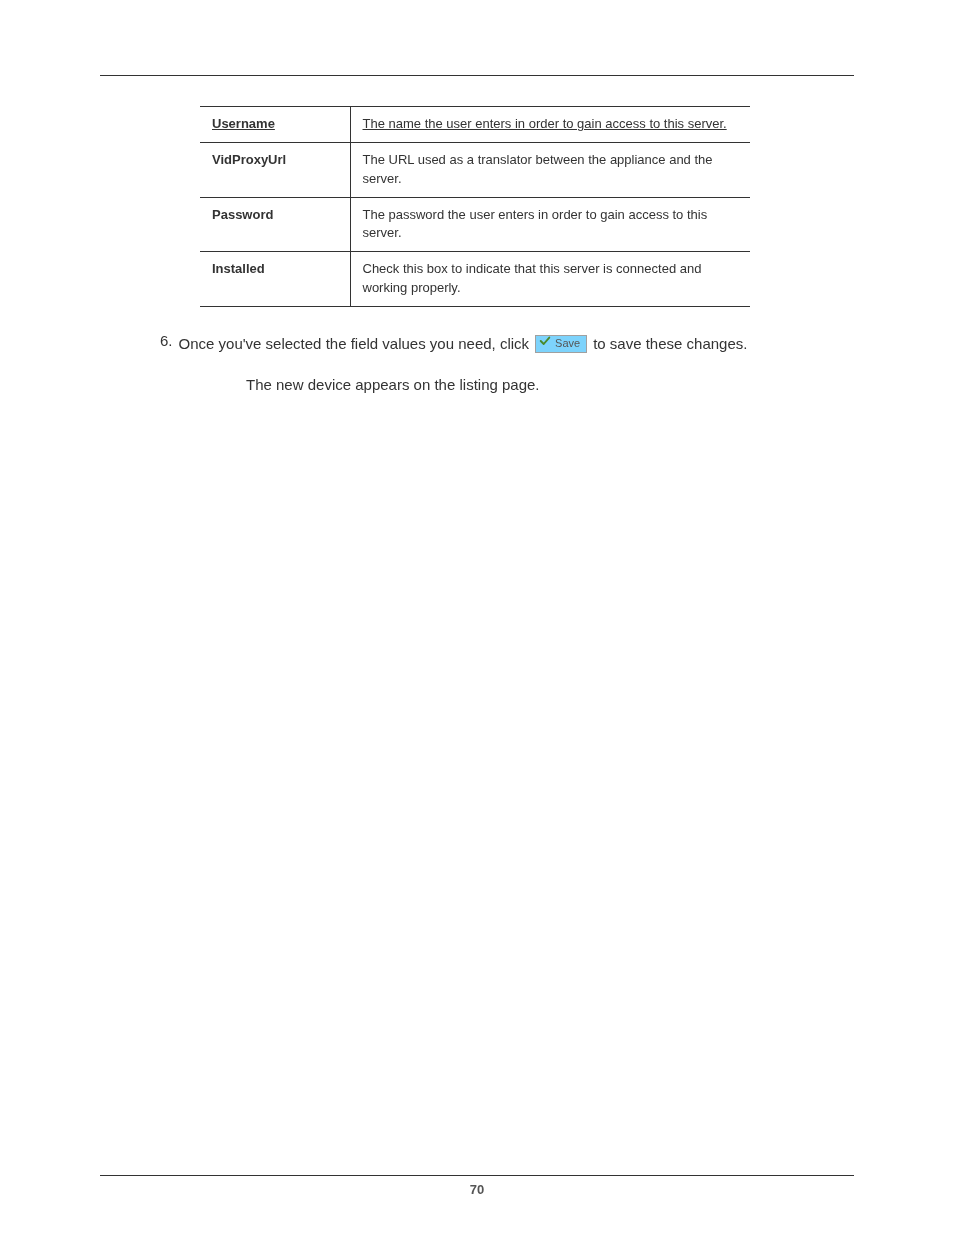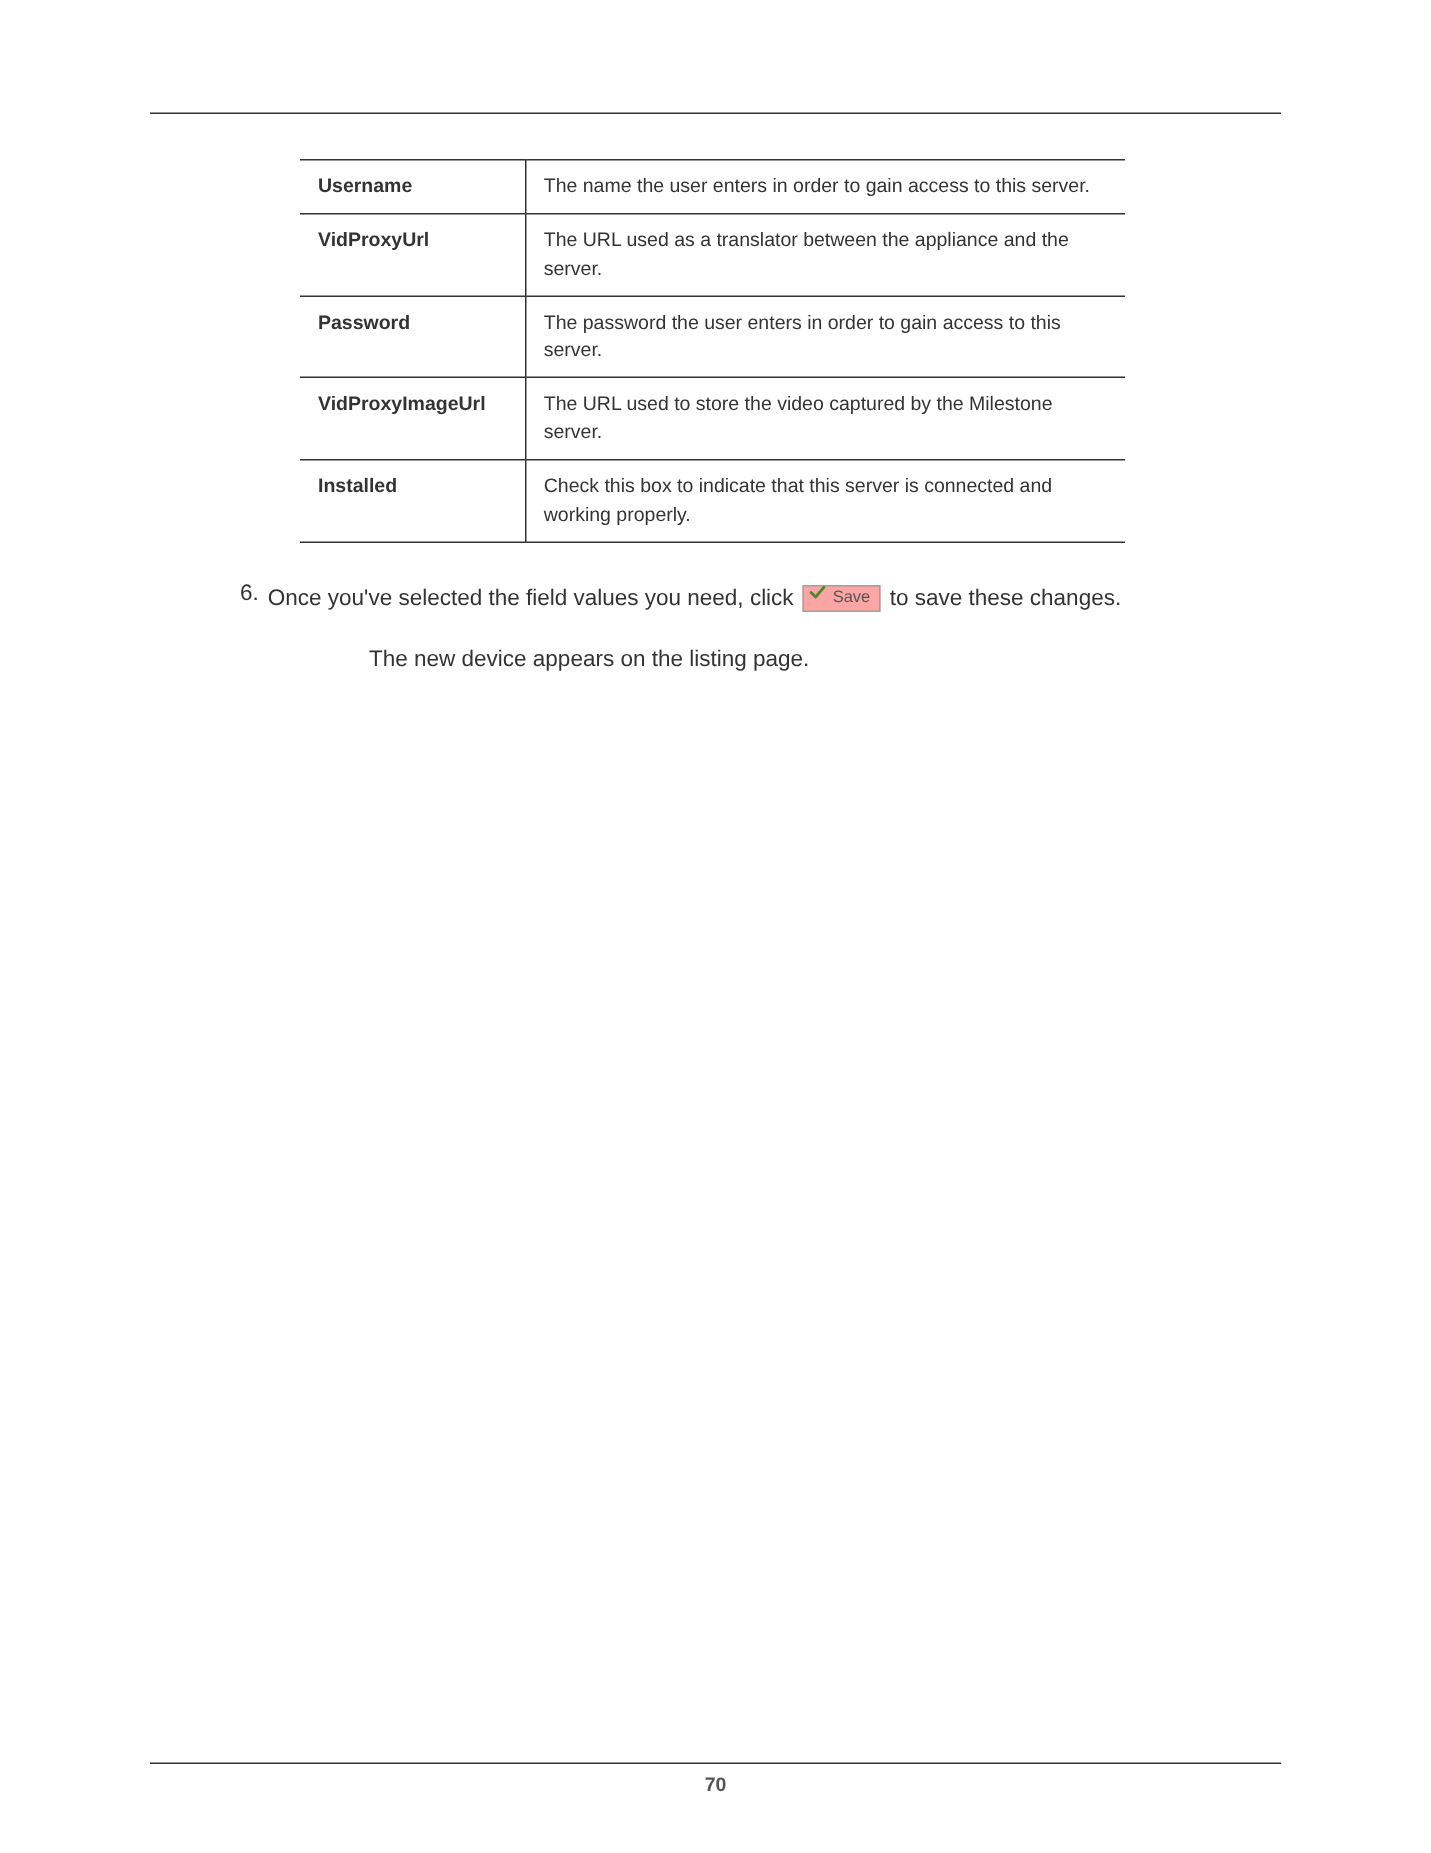--- a/index.html
+++ b/index.html
@@ -34,20 +34,21 @@
       border-top: 1px solid #333333;
       border-bottom: 1px solid #333333;
       padding: 8px 10px 8px 12px;
       font-size: 13px;
       line-height: 1.45;
       vertical-align: top;
       color: #333333;
     }
     .field-table tr:first-child td {
       border-top: 1.5px solid #333333;
+      text-decoration: underline;
     }
     .field-table tr:last-child td {
       border-bottom: 1.5px solid #333333;
     }
     .field-table td.label-cell {
       width: 150px;
       font-weight: bold;
       border-right: 1px solid #333333;
     }
     .field-table td.desc-cell {
@@ -74,21 +75,21 @@
       color: #333333;
       line-height: 1.6;
       display: flex;
       align-items: center;
       flex-wrap: wrap;
     }
     .save-button {
       display: inline-flex;
       align-items: center;
       border: 1px solid #a0a0a0;
-      background: #fca5a5;
+      background: #7dd3fc;
       padding: 1px 6px 1px 3px;
       margin: 0 6px;
       font-size: 11px;
       color: #555555;
       vertical-align: middle;
       height: 18px;
     }
     .save-button svg {
       width: 12px;
       height: 12px;
@@ -129,24 +130,20 @@
     </tr>
     <tr>
       <td class="label-cell">VidProxyUrl</td>
       <td class="desc-cell">The URL used as a translator between the appliance and the server.</td>
     </tr>
     <tr>
       <td class="label-cell">Password</td>
       <td class="desc-cell">The password the user enters in order to gain access to this server.</td>
     </tr>
     <tr>
-      <td class="label-cell">VidProxyImageUrl</td>
-      <td class="desc-cell">The URL used to store the video captured by the Milestone server.</td>
-    </tr>
-    <tr>
       <td class="label-cell">Installed</td>
       <td class="desc-cell">Check this box to indicate that this server is connected and working properly.</td>
     </tr>
   </tbody>
     </table>
 
   <div class="list-block">
     <div class="list-item">
       <span class="list-number">6.</span>
       <span class="list-text-line">

